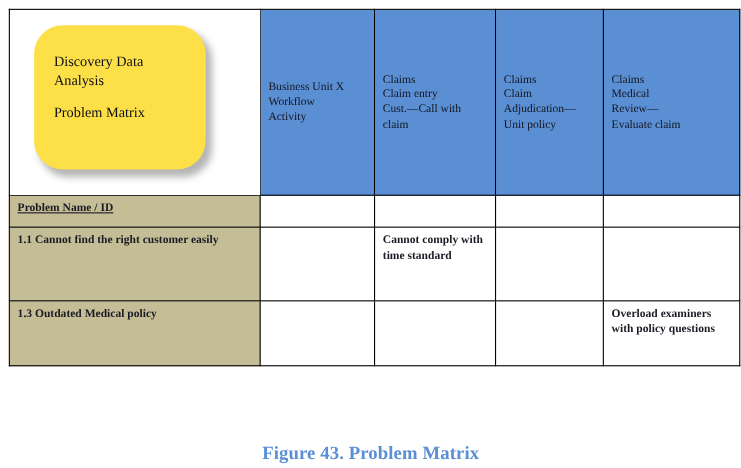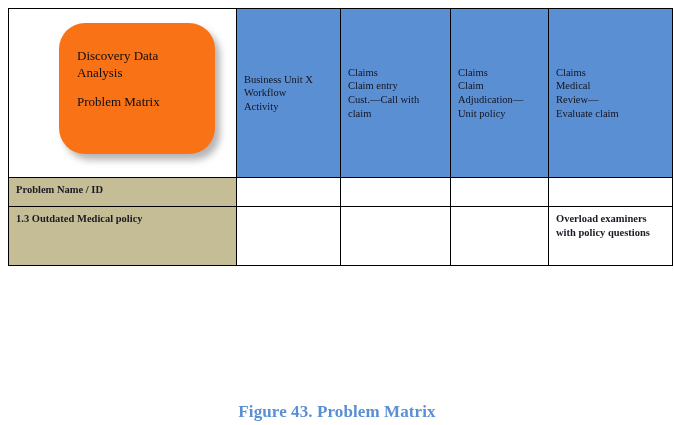--- a/index.html
+++ b/index.html
@@ -71,26 +71,25 @@
   .head-line { display: block; }
   .head-group-1 { }
 
   
   .round-box {
     position: absolute;
     left: 22px;
     top: 14px;
     width: 156px;
     height: 131px;
-    background: #f97316;
+    background: #fde047;
     border-radius: 26px;
     box-shadow: 5px 6px 7px rgba(120,120,120,0.55);
     box-sizing: border-box;
     padding: 24px 0 0 18px;
-    margin-left: 28px;
   }
   .round-box .t-line {
     display: block;
     font-size: 13px;
     line-height: 1.33;
     color: #0d0d14;
   }
   .round-box .t-gap { margin-top: 11px; }
 
   
@@ -101,21 +100,21 @@
     font-size: 10.5px;
     padding-left: 9px;
   }
   td.body-cell {
     background: #ffffff;
     font-weight: bold;
     font-size: 10.5px;
     line-height: 1.32;
   }
 
-  tr.r-head2 td { height: 18px; }
+  tr.r-head2 td { height: 18px; text-decoration: underline; }
   tr.r-1 td { height: 56px; }
   tr.r-2 td { height: 88px; }
   tr.r-3 td { height: 48px; }
 
   
   .caption {
     position: absolute;
     left: 0;
     top: 402px;
     width: 674px;
@@ -180,20 +179,27 @@
         </tr>
 
         <tr class="r-head2">
           <td class="rowlabel">Problem Name / ID</td>
           <td class="body-cell"></td>
           <td class="body-cell"></td>
           <td class="body-cell"></td>
           <td class="body-cell"></td>
         </tr>
 
+        <tr class="r-1">
+          <td class="rowlabel">1.1 Cannot find the right customer easily</td>
+          <td class="body-cell"></td>
+          <td class="body-cell">Cannot comply with time standard</td>
+          <td class="body-cell"></td>
+          <td class="body-cell"></td>
+        </tr>
 
 
         <tr class="r-3">
           <td class="rowlabel">1.3 Outdated Medical policy</td>
           <td class="body-cell"></td>
           <td class="body-cell"></td>
           <td class="body-cell"></td>
           <td class="body-cell">Overload examiners with policy questions</td>
         </tr>
 

